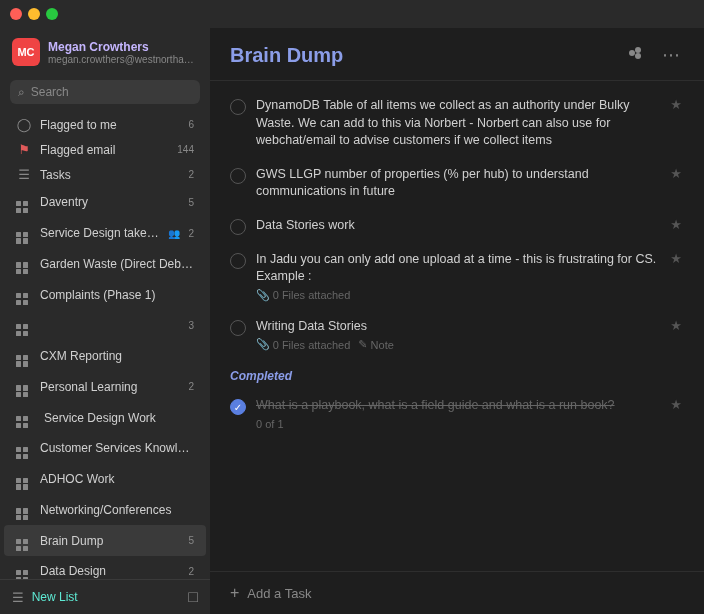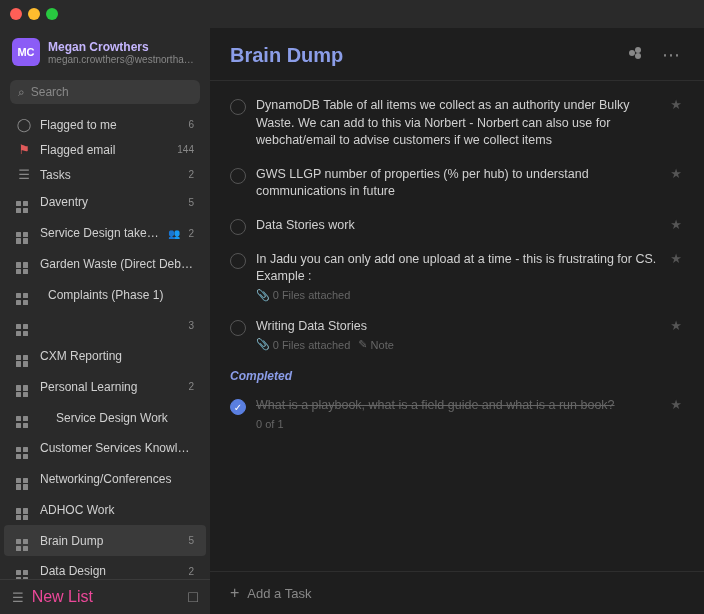--- a/index.html
+++ b/index.html
@@ -56,21 +56,21 @@
     
     .user-profile {
       display: flex;
       align-items: center;
       padding: 10px 12px;
       gap: 8px;
     }
     .avatar {
       width: 28px; height: 28px;
       border-radius: 6px;
-      background: #8b5cf6;
+      background: #ef4444;
       display: flex;
       align-items: center;
       justify-content: center;
       font-size: 11px;
       font-weight: 600;
       color: white;
       flex-shrink: 0;
     }
     .user-info {
       flex: 1;
@@ -157,21 +157,21 @@
     
     .sidebar-footer {
       padding: 8px 12px;
       border-top: 1px solid #3a3a3a;
       display: flex;
       align-items: center;
       gap: 8px;
       cursor: pointer;
     }
     .sidebar-footer-icon { color: #888; font-size: 13px; }
-    .sidebar-footer-label { font-size: 16px; color: #ec4899; }
+    .sidebar-footer-label { font-size: 12px; color: #5eead4; }
     .sidebar-footer-add {
       margin-left: auto;
       color: #888;
       font-size: 16px;
     }
 
     
     .main-content {
       flex: 1;
       background: #1e1e1e;
@@ -412,21 +412,21 @@
 
       <div class="nav-item">
         <span style="flex-shrink:0;">
           <span class="grid-icon">
               <span></span>
               <span></span>
               <span></span>
               <span></span>
             </span>
         </span>
-        <span class="nav-item-label" style="margin-left:12px;">Complaints (Phase 1)</span>
+        <span class="nav-item-label" style="margin-left:4px;">Complaints (Phase 1)</span>
       </div>
 
       <div class="nav-item">
         <span style="flex-shrink:0;">
           <span class="grid-icon">
               <span></span>
               <span></span>
               <span></span>
               <span></span>
             </span>
@@ -461,21 +461,21 @@
 
       <div class="nav-item">
         <span style="flex-shrink:0;">
           <span class="grid-icon">
               <span></span>
               <span></span>
               <span></span>
               <span></span>
             </span>
         </span>
-        <span class="nav-item-label" style="margin-left:20px;">Service Design Work</span>
+        <span class="nav-item-label" style="margin-left:8px;">Service Design Work</span>
       </div>
 
       <div class="nav-item">
         <span style="flex-shrink:0;">
           <span class="grid-icon">
               <span></span>
               <span></span>
               <span></span>
               <span></span>
             </span>
@@ -485,33 +485,33 @@
 
       <div class="nav-item">
         <span style="flex-shrink:0;">
           <span class="grid-icon">
               <span></span>
               <span></span>
               <span></span>
               <span></span>
             </span>
         </span>
+        <span class="nav-item-label" style="margin-left:4px;">ADHOC Work</span>
+      </div>
+
+      <div class="nav-item">
+        <span style="flex-shrink:0;">
+          <span class="grid-icon">
+              <span></span>
+              <span></span>
+              <span></span>
+              <span></span>
+            </span>
+        </span>
         <span class="nav-item-label" style="margin-left:4px;">Networking/Conferences</span>
-      </div>
-
-      <div class="nav-item">
-        <span style="flex-shrink:0;">
-          <span class="grid-icon">
-              <span></span>
-              <span></span>
-              <span></span>
-              <span></span>
-            </span>
-        </span>
-        <span class="nav-item-label" style="margin-left:4px;">ADHOC Work</span>
       </div>
 
       <div class="nav-item active">
         <span style="flex-shrink:0;">
           <span class="grid-icon">
               <span></span>
               <span></span>
               <span></span>
               <span></span>
             </span>

